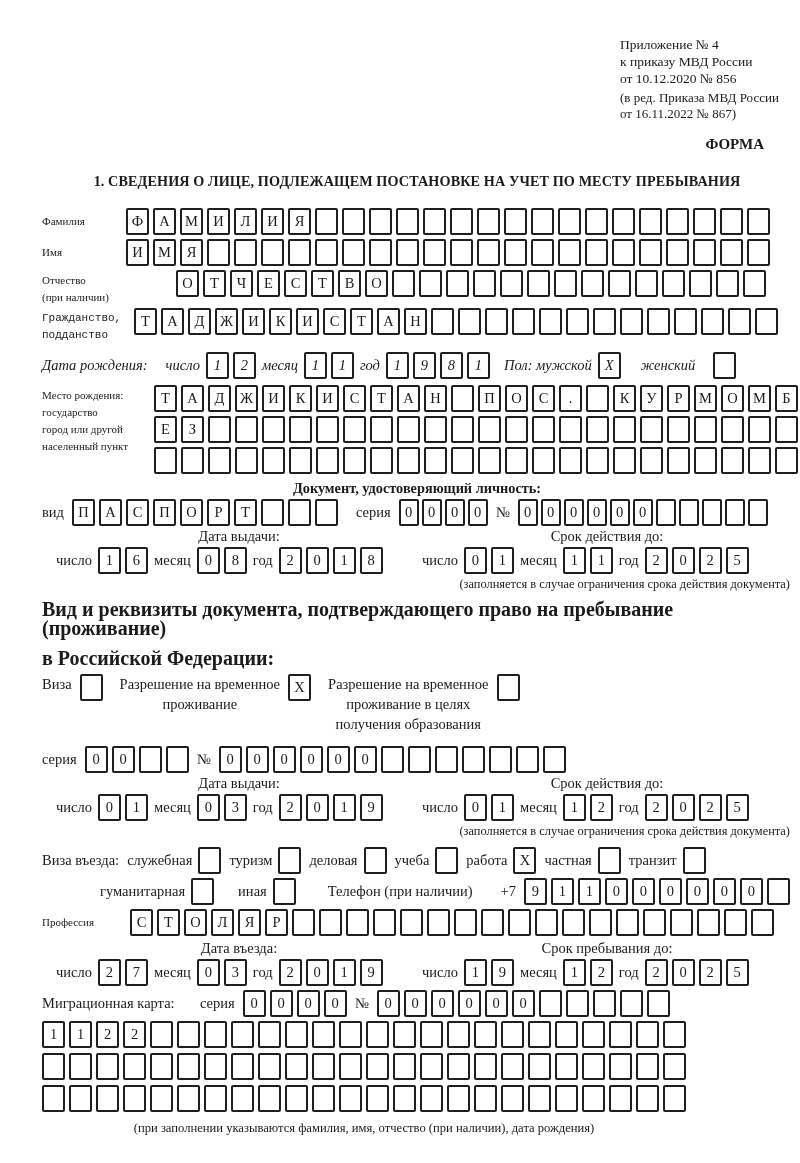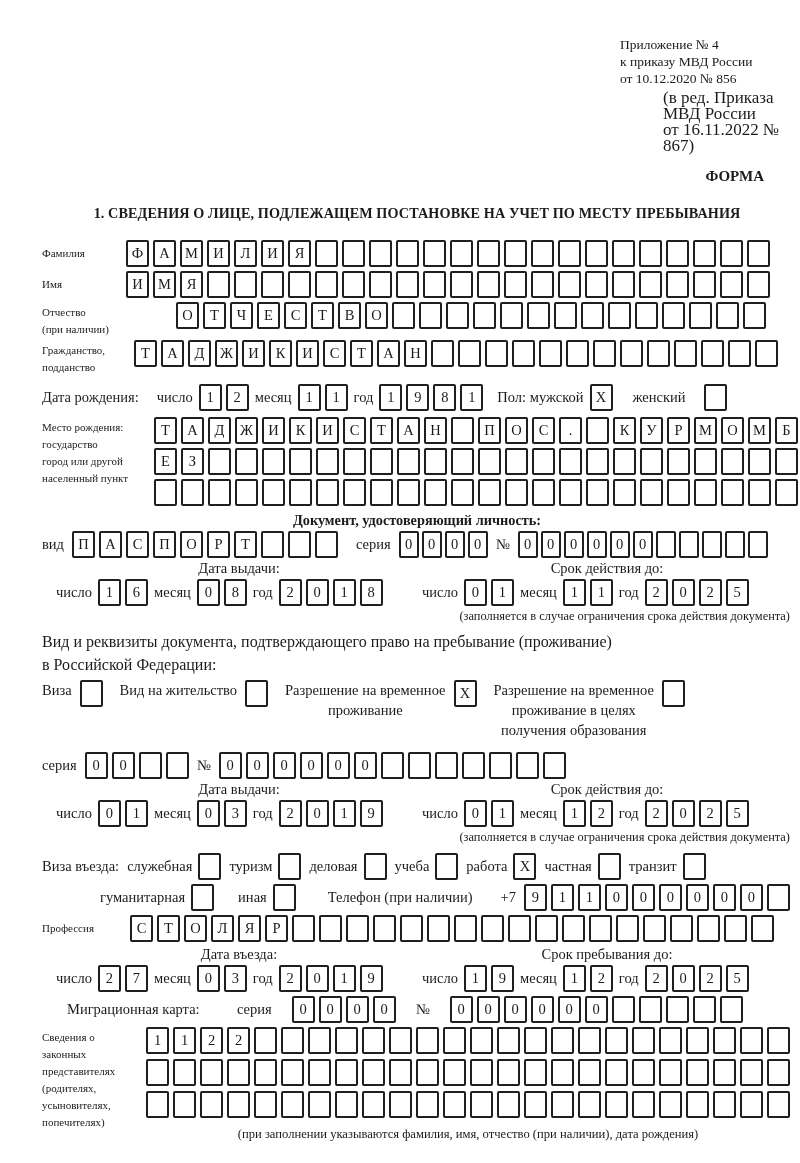--- a/index.html
+++ b/index.html
@@ -3,21 +3,21 @@
 <meta charset="utf-8">
 <style>
   html,body{margin:0;padding:0;}
   body{
     width:800px;height:1163px;background:#ffffff;color:#1b1b1b;
     font-family:"Liberation Serif","DejaVu Serif",serif;overflow:hidden;
   }
   .page{box-sizing:border-box;width:800px;height:1163px;padding:36px 8px 0 42px;}
   
   .hnote{margin-left:578px;font-size:13.5px;line-height:17px;}
-  .hnote .sm{font-size:17px;line-height:16px;margin-left:43px;}
+  .hnote .sm{font-size:13px;line-height:16px;}
   .hnote .sm.first{margin-top:3px;}
   .forma{text-align:right;padding-right:28px;font-weight:bold;font-size:15px;margin-top:14px;}
   .title{text-align:center;font-weight:bold;font-size:15.5px;line-height:21px;margin-top:16px;letter-spacing:.2px;}
   .t-underline{display:inline-block;width:62px;border-bottom:2.5px solid #3a3a3a;height:12px;margin-left:12px;}
   .sec1{font-weight:bold;font-size:14.2px;margin-top:20px;text-align:center;letter-spacing:.1px;}
   
   .row{display:flex;align-items:flex-start;margin-top:4px;}
   .lbl{font-size:11px;line-height:17px;padding-top:5px;flex:none;}
   .lbl.multi{padding-top:2px;}
   .strip{display:flex;gap:4px;flex:none;}
@@ -27,21 +27,21 @@
   .strip.compact .box{width:16px;}
   .vgap{display:flex;flex-direction:column;gap:4px;}
   
   .dline{display:flex;align-items:center;gap:6px;font-size:14.5px;flex:none;}
   .dtitle{text-align:center;font-size:14.5px;margin-bottom:2px;}
   .twocol{display:flex;margin-top:2px;}
   .col-l{width:380px;flex:none;padding-left:14px;box-sizing:border-box;}
   .col-r{flex:1;}
   .note{font-size:12.4px;text-align:right;margin-top:3px;padding-right:2px;}
   
-  .intro{font-size:16px;line-height:19px;margin-top:8px;}
+  .intro{font-size:20px;line-height:19px;margin-top:8px;font-weight:bold;}
   .optrow{display:flex;gap:17px;margin-top:6px;align-items:flex-start;}
   .opt{display:flex;gap:8px;align-items:flex-start;}
   .optlbl{font-size:14.5px;line-height:20px;text-align:center;}
   
   .prow{display:flex;gap:8px;align-items:center;font-size:14.5px;margin-top:8px;}
   .prow .g{display:flex;gap:6px;align-items:center;}
   
   .repnote{font-size:12.6px;text-align:center;margin-top:4px;}
 </style>
 </head>
@@ -147,21 +147,21 @@
         <span class="box"></span>
         <span class="box"></span>
         <span class="box"></span>
         <span class="box"></span>
         <span class="box"></span>
         <span class="box"></span>
       </div>
   </div>
 
   <div class="row" style="margin-top:2px;">
-    <div class="lbl multi" style="width:92px;">
+    <div class="lbl multi" style="width:92px;font-family:Liberation Mono, monospace;">
       <div>Гражданство,</div>
       <div>подданство</div>
     </div>
     <div class="strip">
         <span class="box">Т</span>
         <span class="box">А</span>
         <span class="box">Д</span>
         <span class="box">Ж</span>
         <span class="box">И</span>
         <span class="box">К</span>
@@ -179,21 +179,21 @@
         <span class="box"></span>
         <span class="box"></span>
         <span class="box"></span>
         <span class="box"></span>
         <span class="box"></span>
         <span class="box"></span>
         <span class="box"></span>
       </div>
   </div>
 
-  <div class="row" style="margin-top:8px;align-items:center;">
+  <div class="row" style="margin-top:8px;align-items:center;font-style:italic;">
     <div class="dline">
       <span>Дата рождения:</span>
       <span style="width:6px;"></span>
       <span>число</span>
       <span class="strip">
           <span class="box">1</span>
           <span class="box">2</span>
         </span>
       <span>месяц</span>
       <span class="strip">
@@ -394,31 +394,25 @@
             <span class="box">0</span>
             <span class="box">2</span>
             <span class="box">5</span>
           </span>
       </div>
     </div>
   </div>
   <div class="note">(заполняется в случае ограничения срока действия документа)</div>
 
   <div class="intro">Вид и реквизиты документа, подтверждающего право на пребывание (проживание)</div>
-  <div class="intro" style="margin-top:4px;">в Российской Федерации:</div>
+  <div class="intro" style="margin-top:11px;">в Российской Федерации:</div>
 
   <div class="optrow">
     <div class="opt">
       <div class="optlbl">Виза</div>
-      <div class="strip">
-          <span class="box"></span>
-        </div>
-    </div>
-    <div class="opt">
-      <div class="optlbl">Вид на жительство</div>
       <div class="strip">
           <span class="box"></span>
         </div>
     </div>
     <div class="opt">
       <div class="optlbl">
         <div>Разрешение на временное</div>
         <div>проживание</div>
       </div>
       <div class="strip">
@@ -662,21 +656,21 @@
             <span class="box">2</span>
             <span class="box">0</span>
             <span class="box">2</span>
             <span class="box">5</span>
           </span>
       </div>
     </div>
   </div>
 
   <div class="row" style="margin-top:4px;align-items:center;">
-    <div class="dline" style="gap:20px;margin-left:25px;">
+    <div class="dline" style="gap:8px;">
       <span style="width:150px;display:inline-block;">Миграционная карта:</span>
       <span>серия</span>
       <span class="strip">
           <span class="box">0</span>
           <span class="box">0</span>
           <span class="box">0</span>
           <span class="box">0</span>
         </span>
       <span>№</span>
       <span class="strip">
@@ -689,28 +683,20 @@
           <span class="box"></span>
           <span class="box"></span>
           <span class="box"></span>
           <span class="box"></span>
           <span class="box"></span>
         </span>
     </div>
   </div>
 
   <div class="row" style="margin-top:4px;">
-    <div class="lbl multi" style="width:104px;">
-      <div>Сведения о</div>
-      <div>законных</div>
-      <div>представителях</div>
-      <div>(родителях,</div>
-      <div>усыновителях,</div>
-      <div>попечителях)</div>
-    </div>
     <div class="vgap" style="gap:5px;">
       <div class="strip">
           <span class="box">1</span>
           <span class="box">1</span>
           <span class="box">2</span>
           <span class="box">2</span>
           <span class="box"></span>
           <span class="box"></span>
           <span class="box"></span>
           <span class="box"></span>

